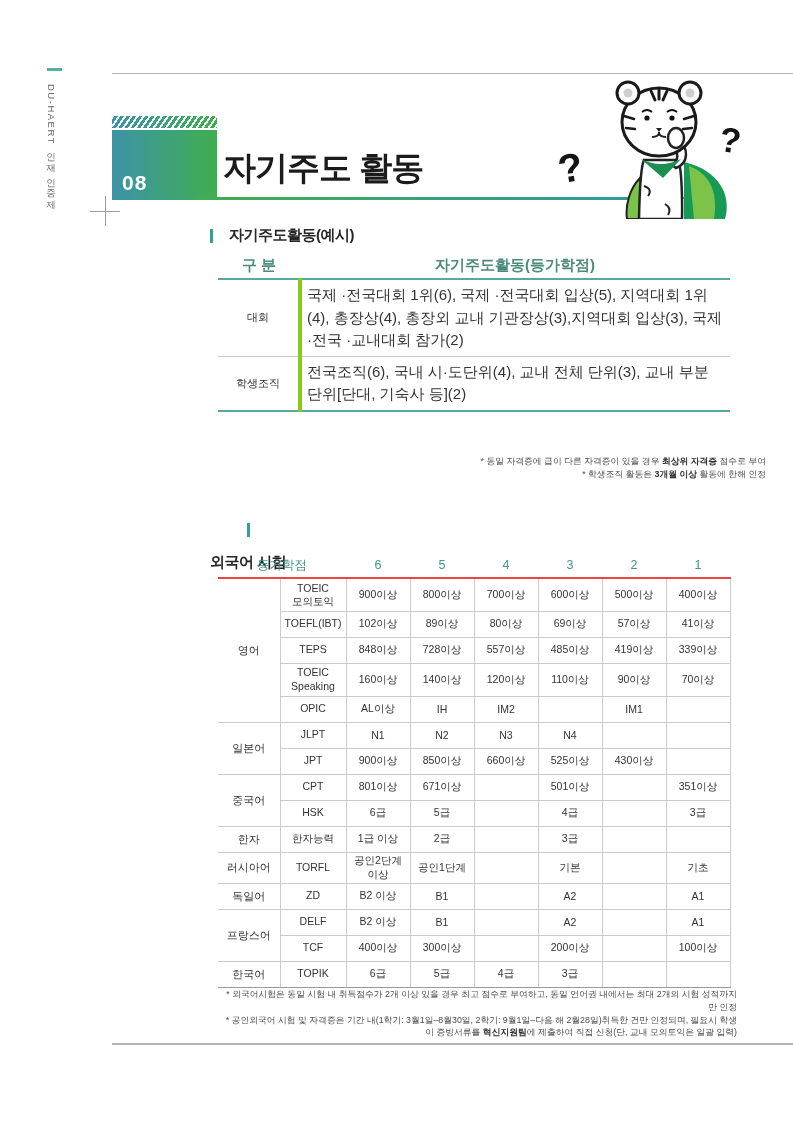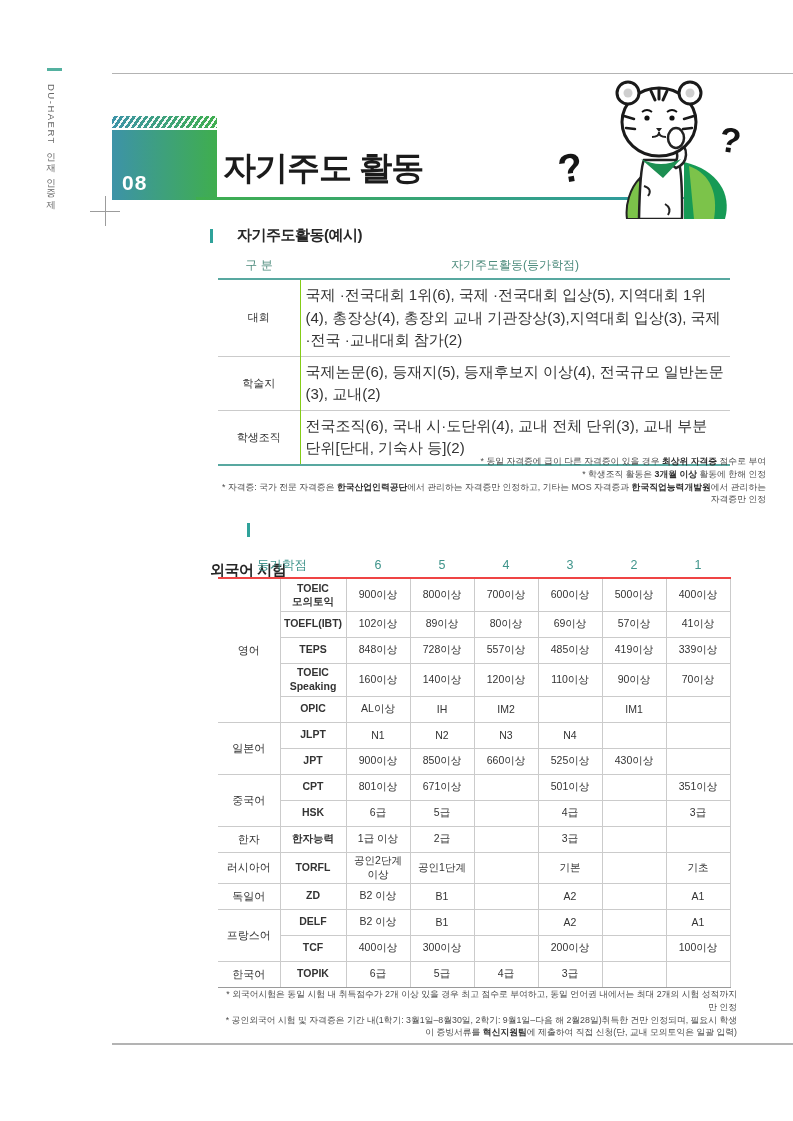--- a/index.html
+++ b/index.html
@@ -24,45 +24,45 @@
   .num-box .num { position:absolute; left:10px; bottom:5px; color:#fff; font-size:21px; font-weight:bold; letter-spacing:1px; }
 
   .page-title { position:absolute; left:223px; top:146px; font-size:33px; font-weight:800; color:#1b1b1b; letter-spacing:-1px; }
   .title-rule  { position:absolute; left:196px; top:197px; width:475px; height:3px;
                  background:linear-gradient(90deg,#3fae4e,#2e9aa3); }
   .title-hatch { position:absolute; left:671px; top:197px; width:47px; height:3px;
                  background:repeating-linear-gradient(115deg,#56ada5 0 2px, transparent 2px 5px); }
 
   .mascot { position:absolute; left:548px; top:72px; width:205px; height:147px; z-index:5; }
 
-  .sec-head { position:absolute; display:flex; align-items:center; gap:24px; }
+  .sec-head { position:absolute; display:flex; align-items:center; gap:16px; }
   .sec-head .bar { width:3px; height:14px; background:#2fa29a; }
   .sec-head .txt { font-size:15px; font-weight:bold; color:#262626; letter-spacing:-0.5px; }
   .sec1-head { left:210px; top:226px; }
   .sec2-head { left:210px; top:523px;flex-direction:column; }
 
   table { border-collapse:collapse; table-layout:fixed; }
 
   .tbl1 { position:absolute; left:218px; top:253px; width:512px; }
-  .tbl1 thead th { height:26px; font-size:12px; font-weight:400; color:#4c8b7c; text-align:center;
+  .tbl1 thead th { height:26px; font-size:15px; font-weight:700; color:#4c8b7c; text-align:center;
                    border:none; border-bottom:2px solid #58a8a0; }
   .tbl1 td { border-top:1px solid #cbcbcb; color:#333; vertical-align:middle; }
   .tbl1 tbody tr:first-child td { border-top:none; }
   .tbl1 tbody tr:last-child td { border-bottom:2px solid #58a8a0; }
-  .tbl1 td.label { text-align:center; font-size:11px; border-right:1px solid #84cc16; height:25px; }
+  .tbl1 td.label { text-align:center; font-size:11px; border-right:4px solid #84cc16; height:25px; }
   .tbl1 td.text  { padding:4px 5px; font-size:15px; line-height:1.5; text-align:left; }
 
   .tbl2 { position:absolute; left:218px; top:553px; width:512px; }
   .tbl2 thead th { height:25px; font-size:12.5px; font-weight:normal; color:#3f948b; text-align:center;
                    border:none; border-bottom:2px solid #ef4444; }
   .tbl2 td { border:1px solid #cbcbcb; text-align:center; vertical-align:middle;
              font-size:10.5px; color:#333; height:26px; padding:1px 2px; }
   .tbl2 tr.tall td { height:33px; }
   .tbl2 td.lang { border-left:none; font-size:11px;margin-top:29px; }
-  .tbl2 td.test { font-size:10.5px; line-height:1.25;font-weight:bold; }
+  .tbl2 td.test { font-size:10.5px; line-height:1.25; }
   .tbl2 tbody tr:last-child td { border-bottom:1.5px solid #9a9a9a; }
 
   .footnotes { position:absolute; font-size:8.8px; color:#4b4b4b; line-height:1.45;text-align:right; }
   .fn1 { left:221px; top:455px; width:545px; }
   .fn2 { left:221px; top:988px; width:516px; }
   .footnotes .fn { padding-left:8px; text-indent:-8px; }
   .footnotes .b { font-weight:bold; color:#2e2e2e; }
 </style>
 </head>
 <body>
@@ -127,34 +127,29 @@
         <th>구 분</th>
         <th>자기주도활동(등가학점)</th>
       </tr>
     </thead>
     <tbody>
         <tr>
           <td class="label">대회</td>
           <td class="text">국제 ·전국대회 1위(6), 국제 ·전국대회 입상(5), 지역대회 1위(4), 총장상(4), 총장외 교내 기관장상(3),지역대회 입상(3), 국제·전국 ·교내대회 참가(2)</td>
         </tr>
         <tr>
-          <td class="label">학술지</td>
-          <td class="text">국제논문(6), 등재지(5), 등재후보지 이상(4), 전국규모 일반논문(3), 교내(2)</td>
-        </tr>
-        <tr>
           <td class="label">학생조직</td>
           <td class="text">전국조직(6), 국내 시·도단위(4), 교내 전체 단위(3), 교내 부분 단위[단대, 기숙사 등](2)</td>
         </tr>
       </tbody>
   </table>
 
   <div class="footnotes fn1">
       <div class="fn"><span>* 동일 자격증에 급이 다른 자격증이 있을 경우 </span><span class="b">최상위 자격증</span><span> 점수로 부여</span></div>
       <div class="fn"><span>* 학생조직 활동은 </span><span class="b">3개월 이상</span><span> 활동에 한해 인정</span></div>
-      <div class="fn"><span>* 자격증: 국가 전문 자격증은 </span><span class="b">한국산업인력공단</span><span>에서 관리하는 자격증만 인정하고, 기타는 MOS 자격증과 </span><span class="b">한국직업능력개발원</span><span>에서 관리하는 자격증만 인정</span></div>
     </div>
 
   <div class="sec-head sec2-head">
     <div class="bar"></div>
     <div class="txt">외국어 시험</div>
   </div>
 
   <table class="tbl2">
     <colgroup>
       <col style="width:62px">

